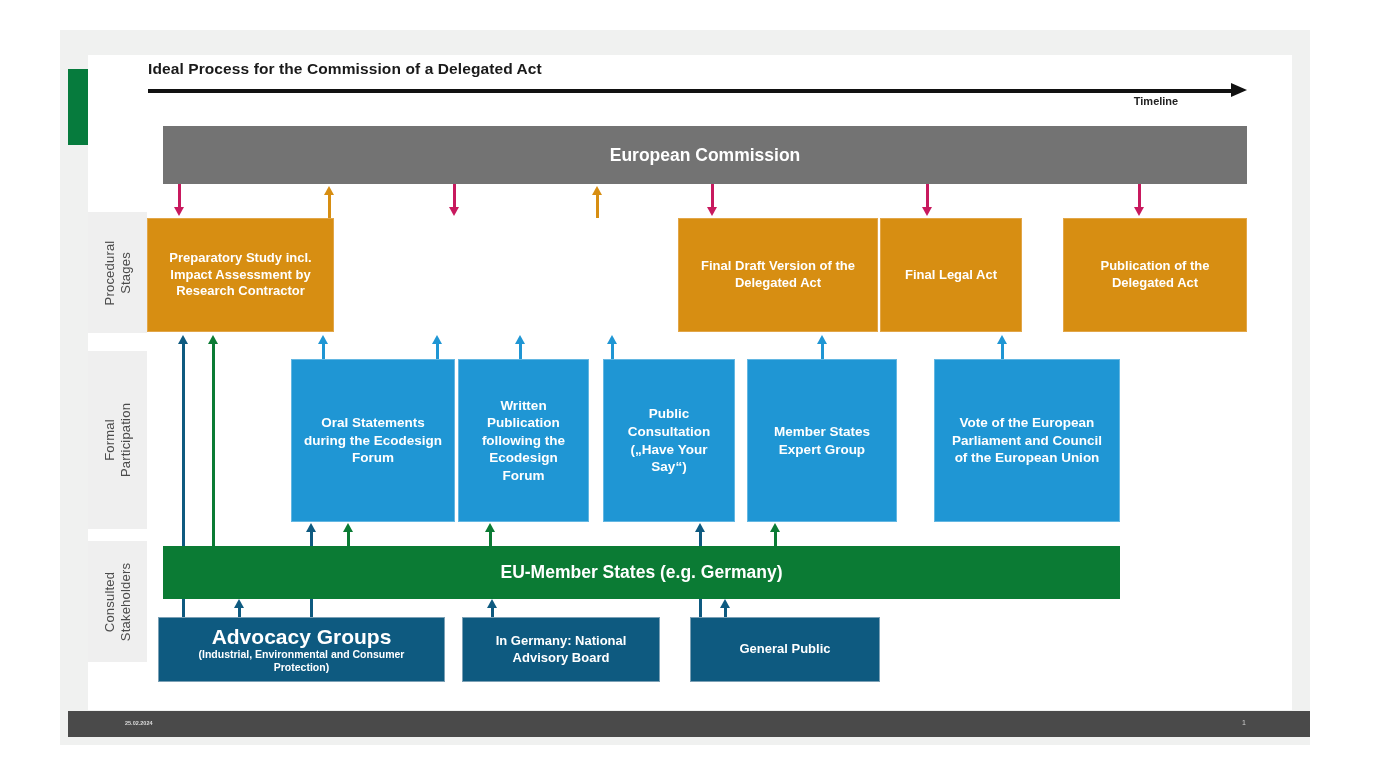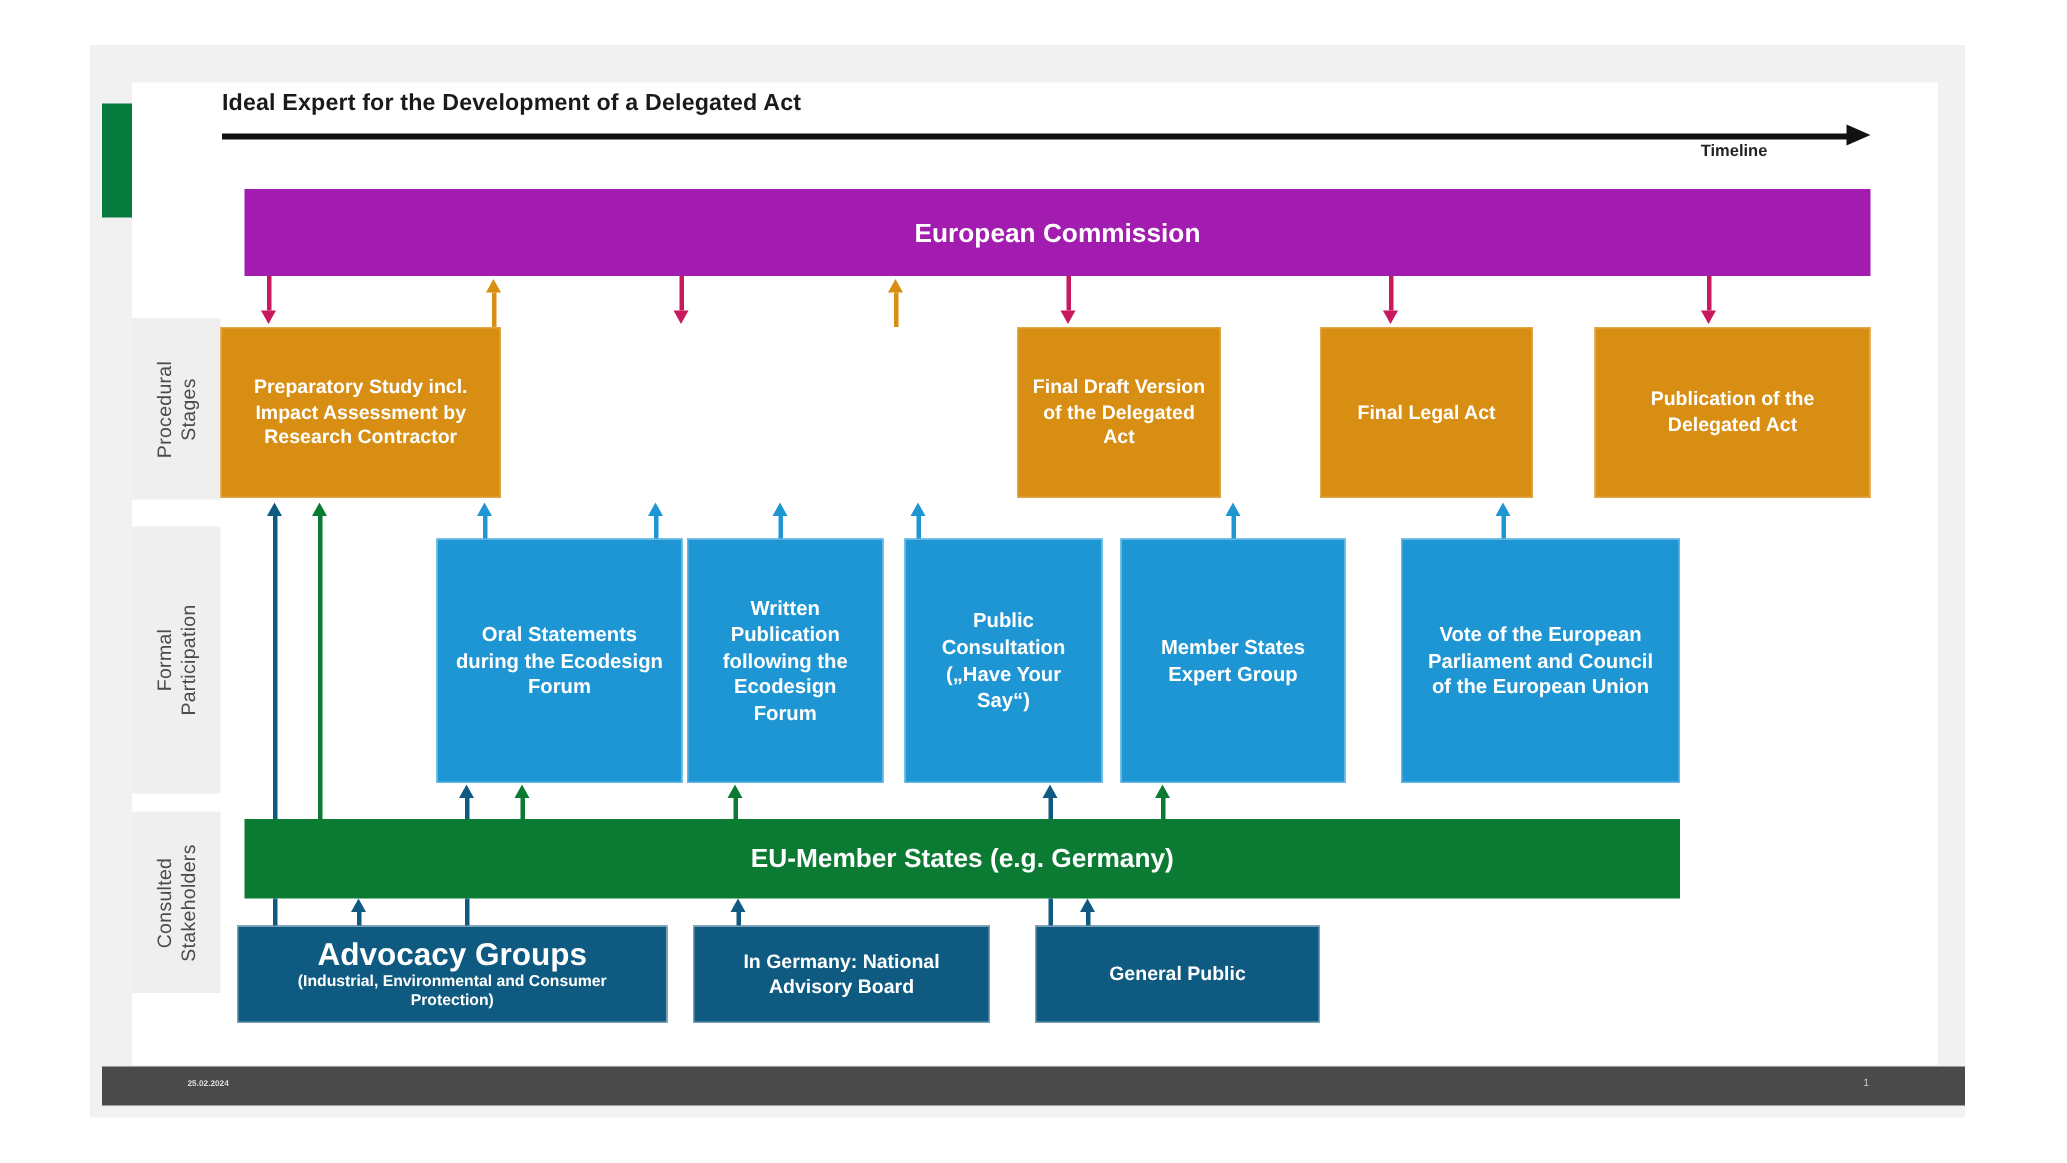--- a/index.html
+++ b/index.html
@@ -17,21 +17,21 @@
              border-left:16px solid #111;}
   .timeline{position:absolute;left:1100px;top:95px;width:112px;text-align:center;
             font-size:11px;font-weight:600;color:#222;}
 
   .vlabel{position:absolute;left:88px;width:59px;background:#efefef;}
   .vtext{position:absolute;top:50%;left:50%;transform:translate(-50%,-50%) rotate(-90deg);
          text-align:center;font-size:13px;color:#4b4b4b;line-height:1.25;letter-spacing:.2px;}
 
   .bar{position:absolute;display:flex;align-items:center;justify-content:center;
        color:#fff;font-weight:bold;font-size:17.5px;text-align:center;}
-  .bar.ec{left:163px;top:126px;width:1084px;height:58px;background:#a21caf;}
+  .bar.ec{left:163px;top:126px;width:1084px;height:58px;background:#737373;}
   .bar.ms{left:163px;top:546px;width:957px;height:53px;background:#0b7b34;}
 
   .box{position:absolute;display:flex;flex-direction:column;align-items:center;justify-content:center;
        color:#fff;font-weight:bold;text-align:center;font-size:13px;line-height:1.3;box-sizing:border-box;}
   .box.orange{top:218px;height:114px;background:#d78e12;border:1px solid #e2a648;padding:0 8px;}
   .box.blue{top:359px;height:163px;background:#1f96d4;border:1px solid #63b7e2;padding:0 10px;font-size:13.5px;}
   .box.navy{top:617px;height:65px;background:#0e5a80;border:1px solid #7ba0b5;padding:0 8px;}
   .adv-title{font-size:21px;font-weight:bold;line-height:1.05;}
   .adv-sub{font-size:10.5px;font-weight:bold;line-height:1.15;padding:0 8px;}
 
@@ -52,21 +52,21 @@
   .f-page{position:absolute;right:64px;top:8px;font-size:7px;color:#cfcfcf;}
 </style>
 </head>
 <body>
 
 <div class="page">
   <div class="canvas"></div>
   <div class="slide"></div>
   <div class="green-tab"></div>
 
-  <h1 class="title">Ideal Expert for the Development of a Delegated Act</h1>
+  <h1 class="title">Ideal Process for the Commission of a Delegated Act</h1>
   <div class="rule"></div>
   <div class="rule-head"></div>
   <div class="timeline">Timeline</div>
 
   <div class="vlabel" style="top:212px;height:121px">
     <div class="vtext" style="width:95px">Procedural Stages</div>
   </div>
   <div class="vlabel" style="top:351px;height:178px">
     <div class="vtext" style="width:100px">Formal Participation</div>
   </div>
@@ -74,21 +74,21 @@
     <div class="vtext" style="width:100px">Consulted Stakeholders</div>
   </div>
 
   <div class="bar ec">
     <span>European Commission</span>
   </div>
 
   <div class="box orange" style="left:147px;width:187px">
     <span>Preparatory Study incl. Impact Assessment by Research Contractor</span>
   </div>
-  <div class="box orange" style="left:678px;width:136px">
+  <div class="box orange" style="left:678px;width:200px">
     <span>Final Draft Version of the Delegated Act</span>
   </div>
   <div class="box orange" style="left:880px;width:142px">
     <span>Final Legal Act</span>
   </div>
   <div class="box orange" style="left:1063px;width:184px">
     <span>Publication of the Delegated Act</span>
   </div>
 
   <div class="box blue" style="left:291px;width:164px">

